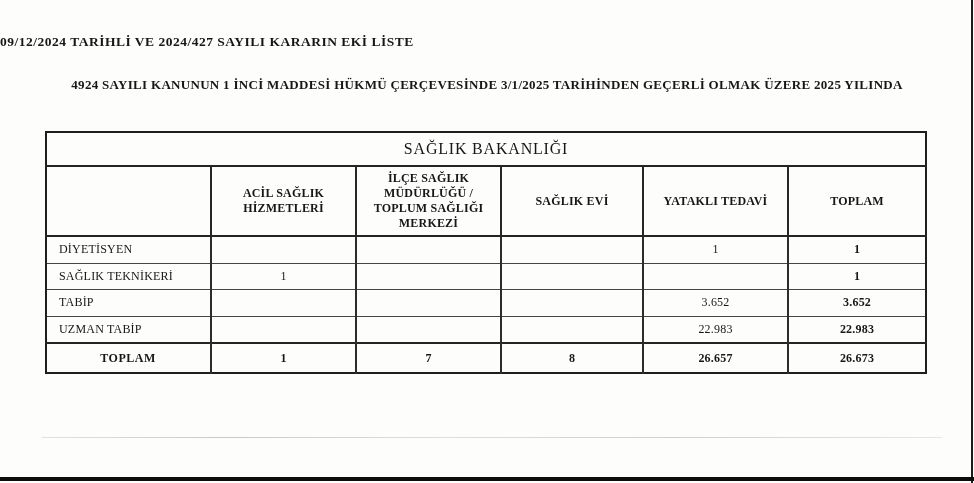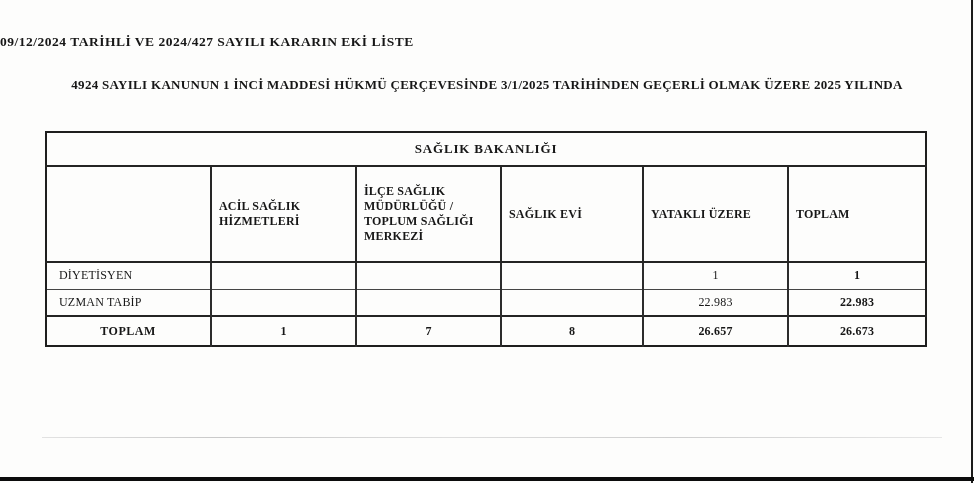--- a/index.html
+++ b/index.html
@@ -46,34 +46,34 @@
   }
   col.c0 { width: 165px; }
   col.c1 { width: 145px; }
   col.c2 { width: 145px; }
   col.c3 { width: 142px; }
   col.c4 { width: 145px; }
   col.c5 { width: 138px; }
 
   tr.banner-row th {
     height: 30px;
-    font-size: 13px;
-    font-weight: bold;
+    font-size: 16px;
+    font-weight: normal;
     text-align: center;
     letter-spacing: 0.8px;
     border-bottom: 2px solid #242424;
   }
   tr.header-row th {
     height: 62px;
     font-size: 12px;
     font-weight: bold;
-    text-align: left;
+    text-align: center;
     vertical-align: middle;
     line-height: 15px;
-    padding: 16px 7px;
+    padding: 3px 7px;
     border-left: 2px solid #262626;
     border-bottom: 2.5px solid #242424;
     letter-spacing: 0.2px;
   }
   tr.header-row th:first-child { border-left: none; }
 
   tbody td {
     height: 23.5px;
     font-size: 12px;
     text-align: center;
@@ -147,32 +147,48 @@
     </colgroup>
     <thead>
       <tr class="banner-row">
         <th colspan="6">SAĞLIK BAKANLIĞI</th>
       </tr>
       <tr class="header-row" id="header-row">
           <th></th>
           <th>ACİL SAĞLIK HİZMETLERİ</th>
           <th>İLÇE SAĞLIK MÜDÜRLÜĞÜ / TOPLUM SAĞLIĞI MERKEZİ</th>
           <th>SAĞLIK EVİ</th>
-          <th>YATAKLI ÜZERE</th>
+          <th>YATAKLI TEDAVİ</th>
           <th>TOPLAM</th>
         </tr>
     </thead>
     <tbody id="table-body">
         <tr>
           <td class="label-cell">DİYETİSYEN</td>
           <td></td>
           <td></td>
           <td></td>
           <td>1</td>
           <td class="total-col">1</td>
+        </tr>
+        <tr>
+          <td class="label-cell">SAĞLIK TEKNİKERİ</td>
+          <td>1</td>
+          <td></td>
+          <td></td>
+          <td></td>
+          <td class="total-col">1</td>
+        </tr>
+        <tr>
+          <td class="label-cell">TABİP</td>
+          <td></td>
+          <td></td>
+          <td></td>
+          <td>3.652</td>
+          <td class="total-col">3.652</td>
         </tr>
         <tr>
           <td class="label-cell">UZMAN TABİP</td>
           <td></td>
           <td></td>
           <td></td>
           <td>22.983</td>
           <td class="total-col">22.983</td>
         </tr>
         <tr class="total-row">

